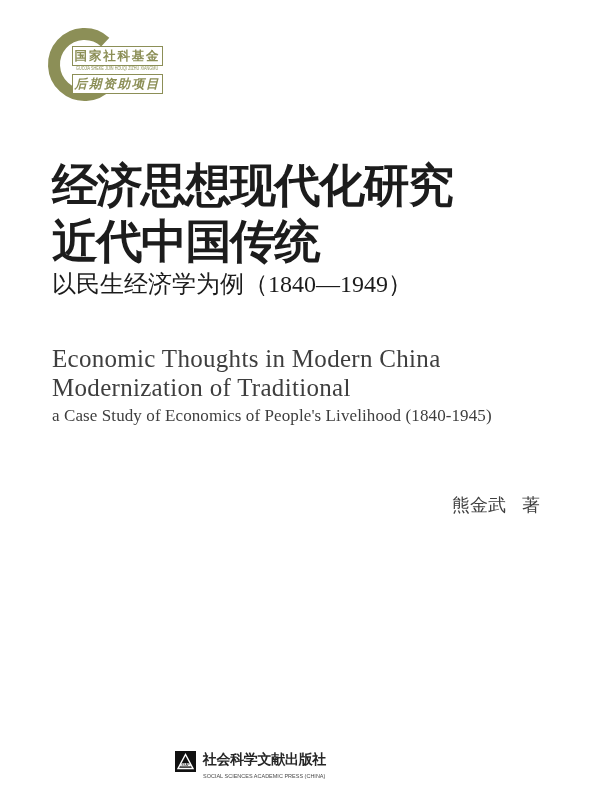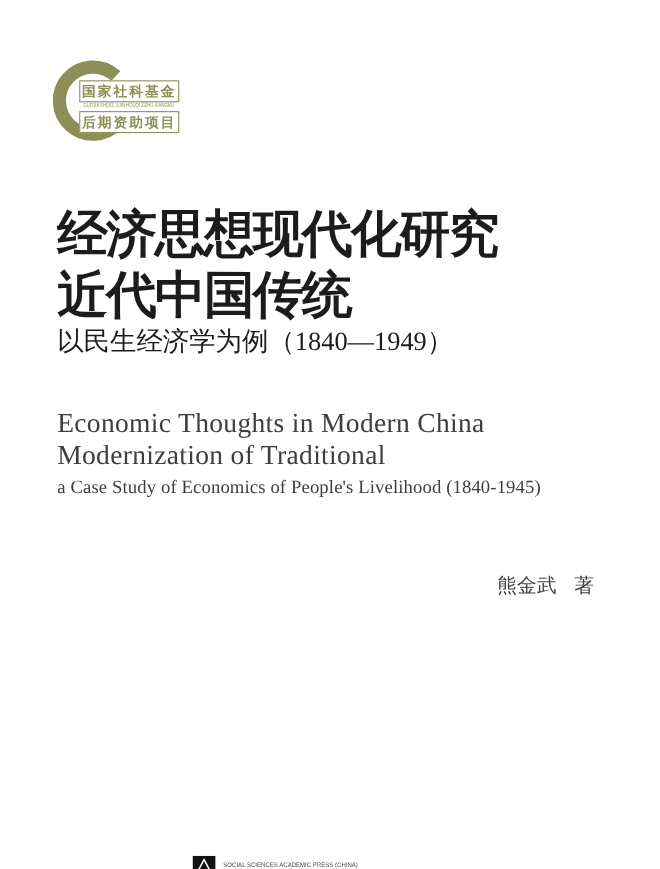--- a/index.html
+++ b/index.html
@@ -2,34 +2,34 @@
 <html><head>
 <meta charset="utf-8">
 <style>
   html,body{margin:0;padding:0;}
   body{
     width:600px;height:790px;background:#ffffff;position:relative;overflow:hidden;
     font-family:"Liberation Serif","DejaVu Serif",serif;
     --badge-olive:#8C8F57;--title-ink:#1c1c1c;--english-ink:#3e3e3e;
     --author-ink:#3f3f3f;--publisher-ink:#262626;
   }
-  .cover{position:absolute;inset:0;background:#fff;margin-top:27px;}
+  .cover{position:absolute;inset:0;background:#fff;}
 
   
   .badge{position:absolute;left:40px;top:18px;width:132px;height:100px;}
   .badge-ring{position:absolute;left:0;top:0;width:100px;height:100px;}
   .badge-box{
     position:absolute;left:32px;width:91px;height:20px;box-sizing:border-box;
     background:#fff;border:1.5px solid var(--badge-olive);
     display:flex;align-items:center;justify-content:center;
     color:var(--badge-olive);font-weight:bold;font-size:12.5px;letter-spacing:1.8px;
     white-space:nowrap;
   }
   .badge-box1{top:28px;}
-  .badge-box2{top:56px;}
+  .badge-box2{top:56px;font-style:italic;}
   .badge-pinyin{
     position:absolute;left:32px;top:48px;width:91px;height:8px;overflow:visible;
     display:flex;justify-content:center;align-items:flex-start;color:var(--badge-olive);
   }
   .badge-pinyin span{
     display:inline-block;white-space:nowrap;font-size:10px;line-height:10px;
     font-family:"Liberation Sans","DejaVu Sans",sans-serif;
     transform:scale(0.38,0.55);transform-origin:center top;
   }
 
@@ -107,19 +107,20 @@
   </div>
 
   <div class="publisher">
     <svg class="pub-logo" viewBox="0 0 21 21" aria-hidden="true">
       <rect x="0" y="0" width="21" height="21" fill="#111111"></rect>
       <path d="M3 17.5 L10.5 3.5 L18 17.5 Z" fill="none" stroke="#ffffff" stroke-width="1.4"></path>
       <rect x="5.2" y="12.2" width="10.6" height="3.2" fill="#ffffff"></rect>
       <text x="10.5" y="14.9" text-anchor="middle" font-size="3.2" font-family="Liberation Sans, DejaVu Sans, sans-serif" fill="#111111">SSAP</text>
     </svg>
     <div class="pub-text">
+      <div class="pub-cn">社会科学文献出版社</div>
       <div class="pub-en">
         <span>SOCIAL SCIENCES ACADEMIC PRESS (CHINA)</span>
       </div>
     </div>
   </div>
 
 </div>
 
 </body></html>

